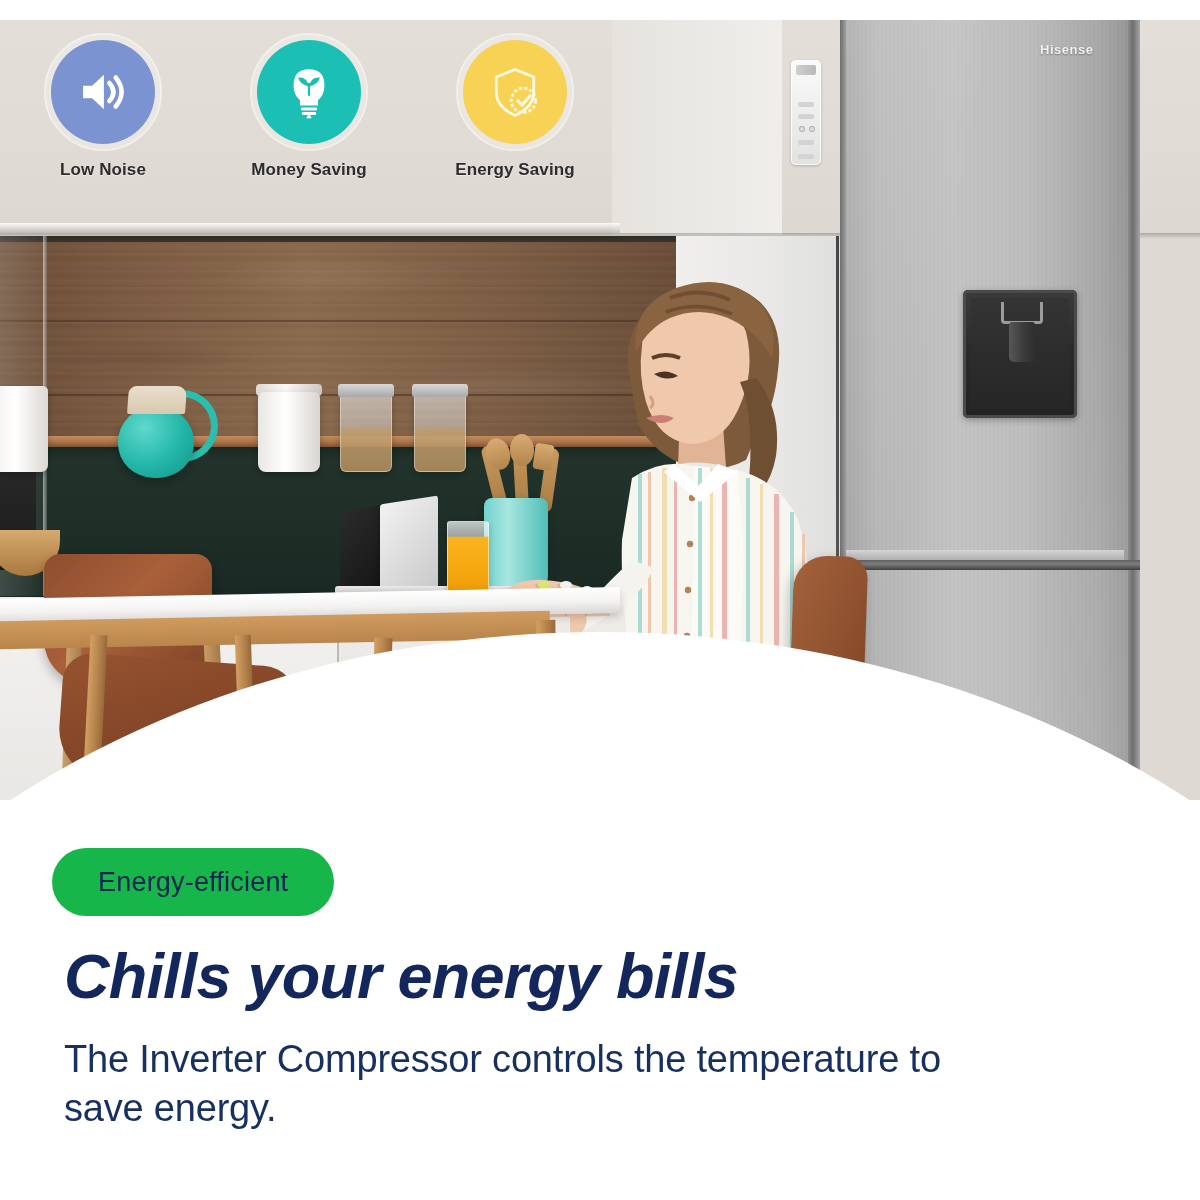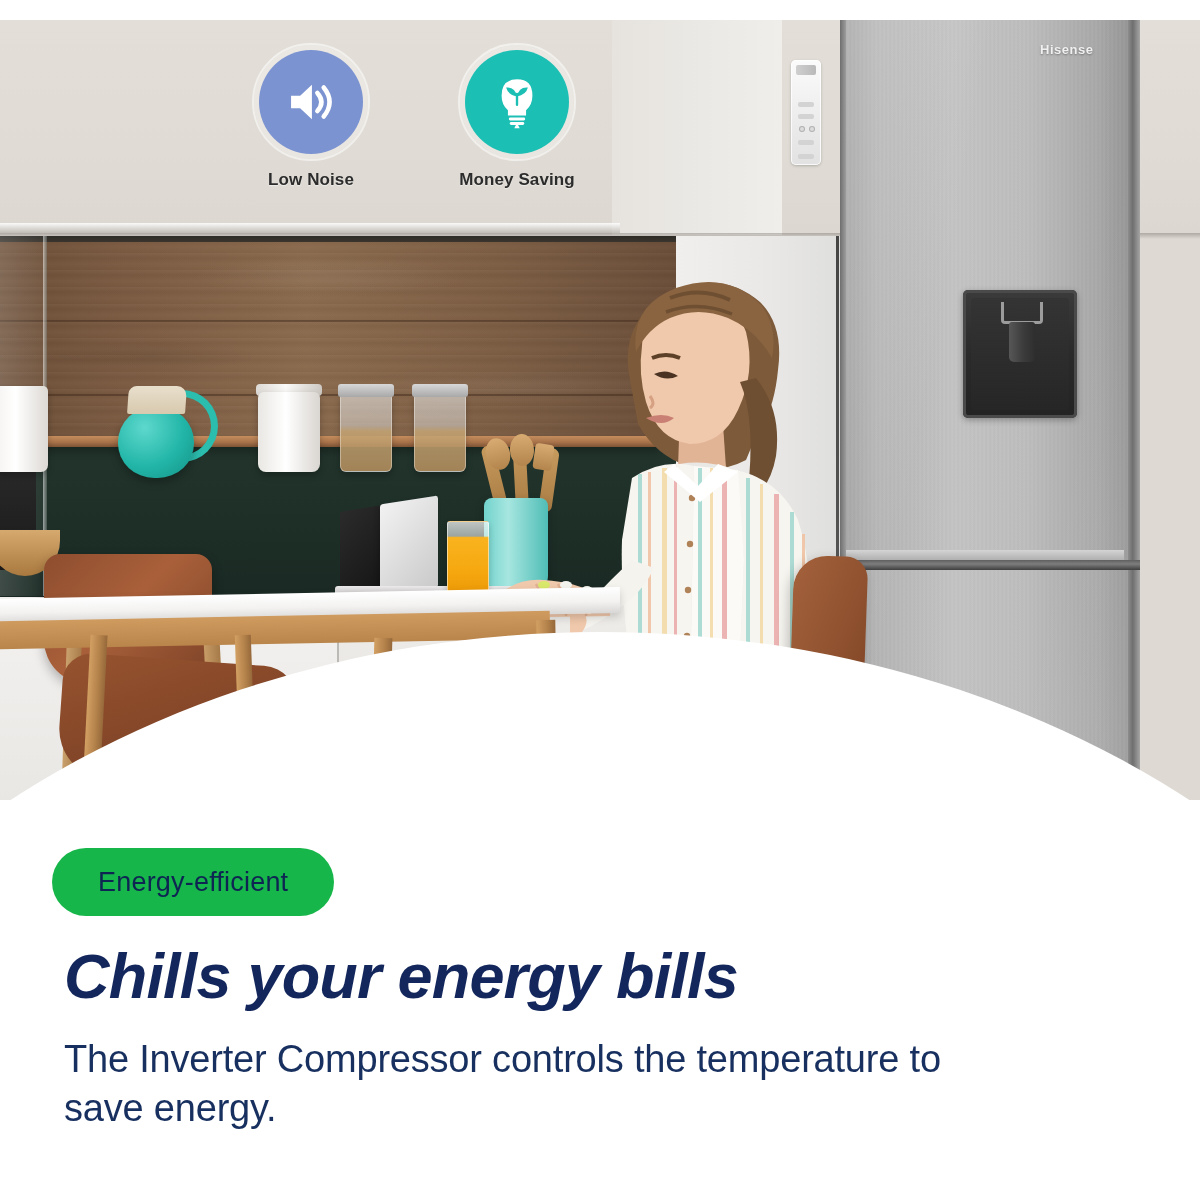--- a/index.html
+++ b/index.html
@@ -358,22 +358,22 @@
     width:1880px; height:760px;
     background:#ffffff;
     border-radius:50% 50% 0 0 / 100% 100% 0 0;
   }
   .curve-cover{
     position:absolute; left:0; top:795px; width:1200px; height:12px; background:#fff;
   }
 
   
   .icon-row{
-    position:absolute; left:0; top:30px; width:620px; height:175px;
-    display:flex; justify-content:flex-end; align-items:flex-start;
+    position:absolute; left:0; top:20px; width:620px; height:175px;
+    display:flex; justify-content:flex-start; align-items:flex-start;
   }
   .feature{
     position:relative; width:206px;
     display:flex; flex-direction:column; align-items:center;
   }
   .feature .ring{
     position:relative; width:104px; height:104px; border-radius:50%;
     display:flex; align-items:center; justify-content:center;
     box-shadow:0 0 0 5px rgba(255,255,255,.30);
   }
@@ -607,20 +607,30 @@
             <rect x="24" y="54" width="16" height="3.3" rx="1.6" fill="#ffffff"></rect>
             <path d="M29 61 L35 61 L33 57 L31 57 Z" fill="#ffffff"></path>
             <path d="M32 35 L32 23" stroke="#1CBFB4" stroke-width="2.6" stroke-linecap="round"></path>
             <path d="M32 26 Q22 24 20 16 Q30 15 32 26 Z" fill="#1CBFB4"></path>
             <path d="M32 26 Q42 24 44 16 Q34 15 32 26 Z" fill="#1CBFB4"></path>
           </svg>
         </div>
         <div class="label">Money Saving</div>
       </div>
 
+      <div class="feature">
+        <div class="ring" style="background:#F7D254">
+          <svg width="60" height="60" viewBox="0 0 64 64">
+            <path d="M32 8 L52 16 L52 32 Q52 48 32 57 Q12 48 12 32 L12 16 Z" stroke="#FFF9E0" stroke-width="3" fill="none" stroke-linejoin="round"></path>
+            <circle cx="41" cy="41" r="13" stroke="#FFF9E0" stroke-width="3" fill="none" stroke-dasharray="3.4 2.2"></circle>
+            <path d="M35 41.5 L39.5 46 L48 36" stroke="#FFF9E0" stroke-width="3.4" fill="none" stroke-linecap="round" stroke-linejoin="round"></path>
+          </svg>
+        </div>
+        <div class="label">Energy Saving</div>
+      </div>
 
     </div>
 
     <div class="curve-mask"></div>
     <div class="curve-cover"></div>
   </div>
 
   <div class="content">
     <div class="badge" style="background:#17B64A; color:#0E2452;">Energy-efficient</div>
 

